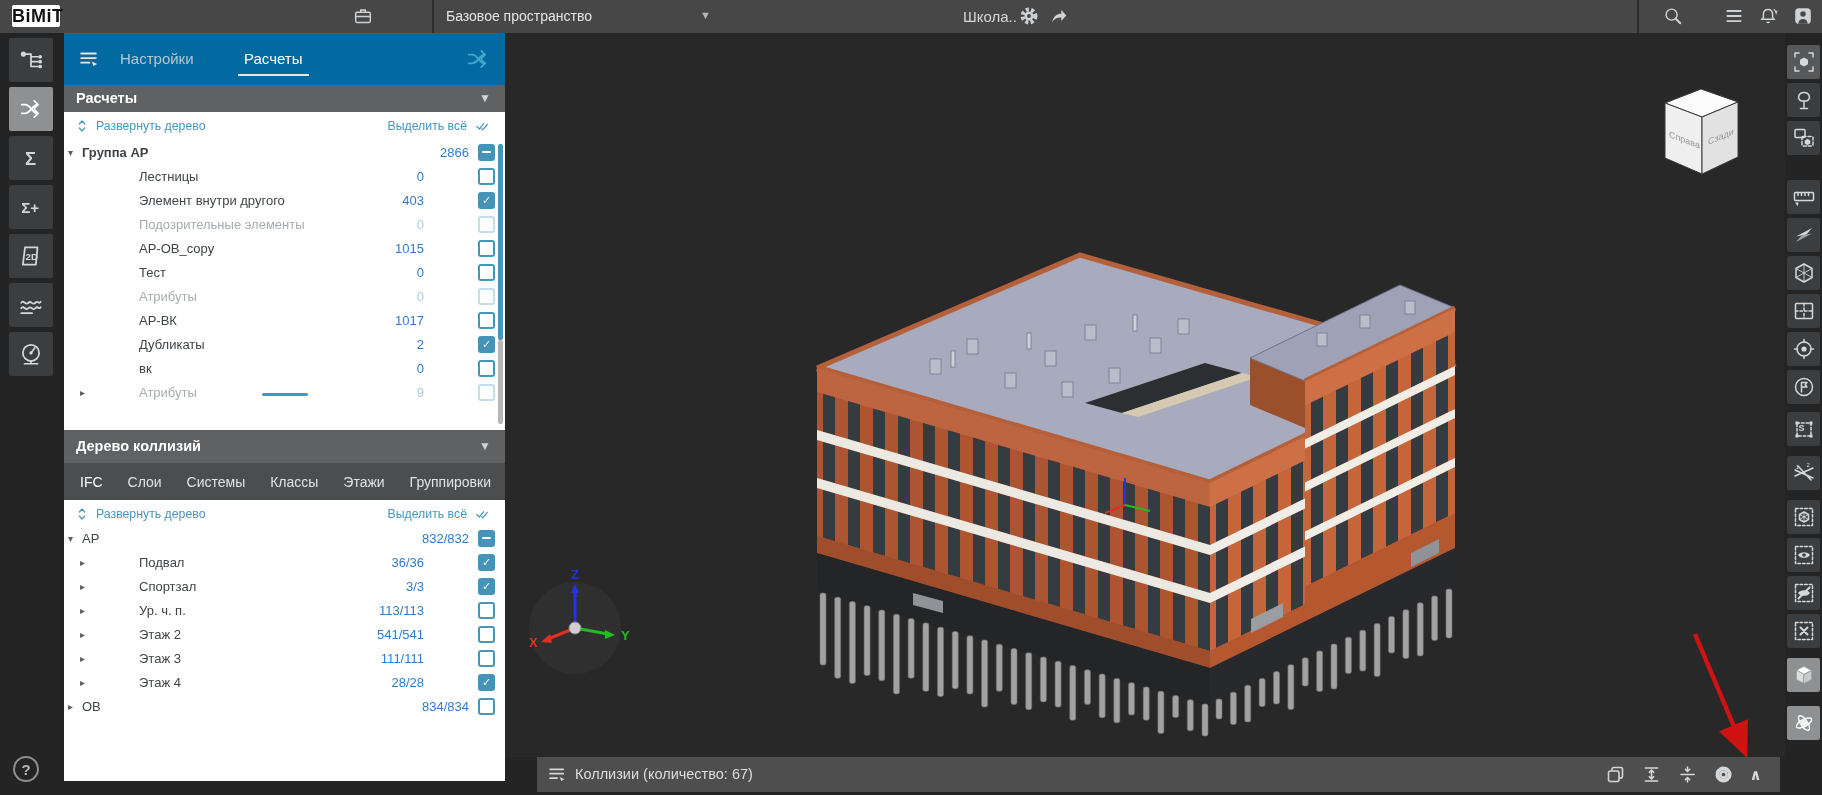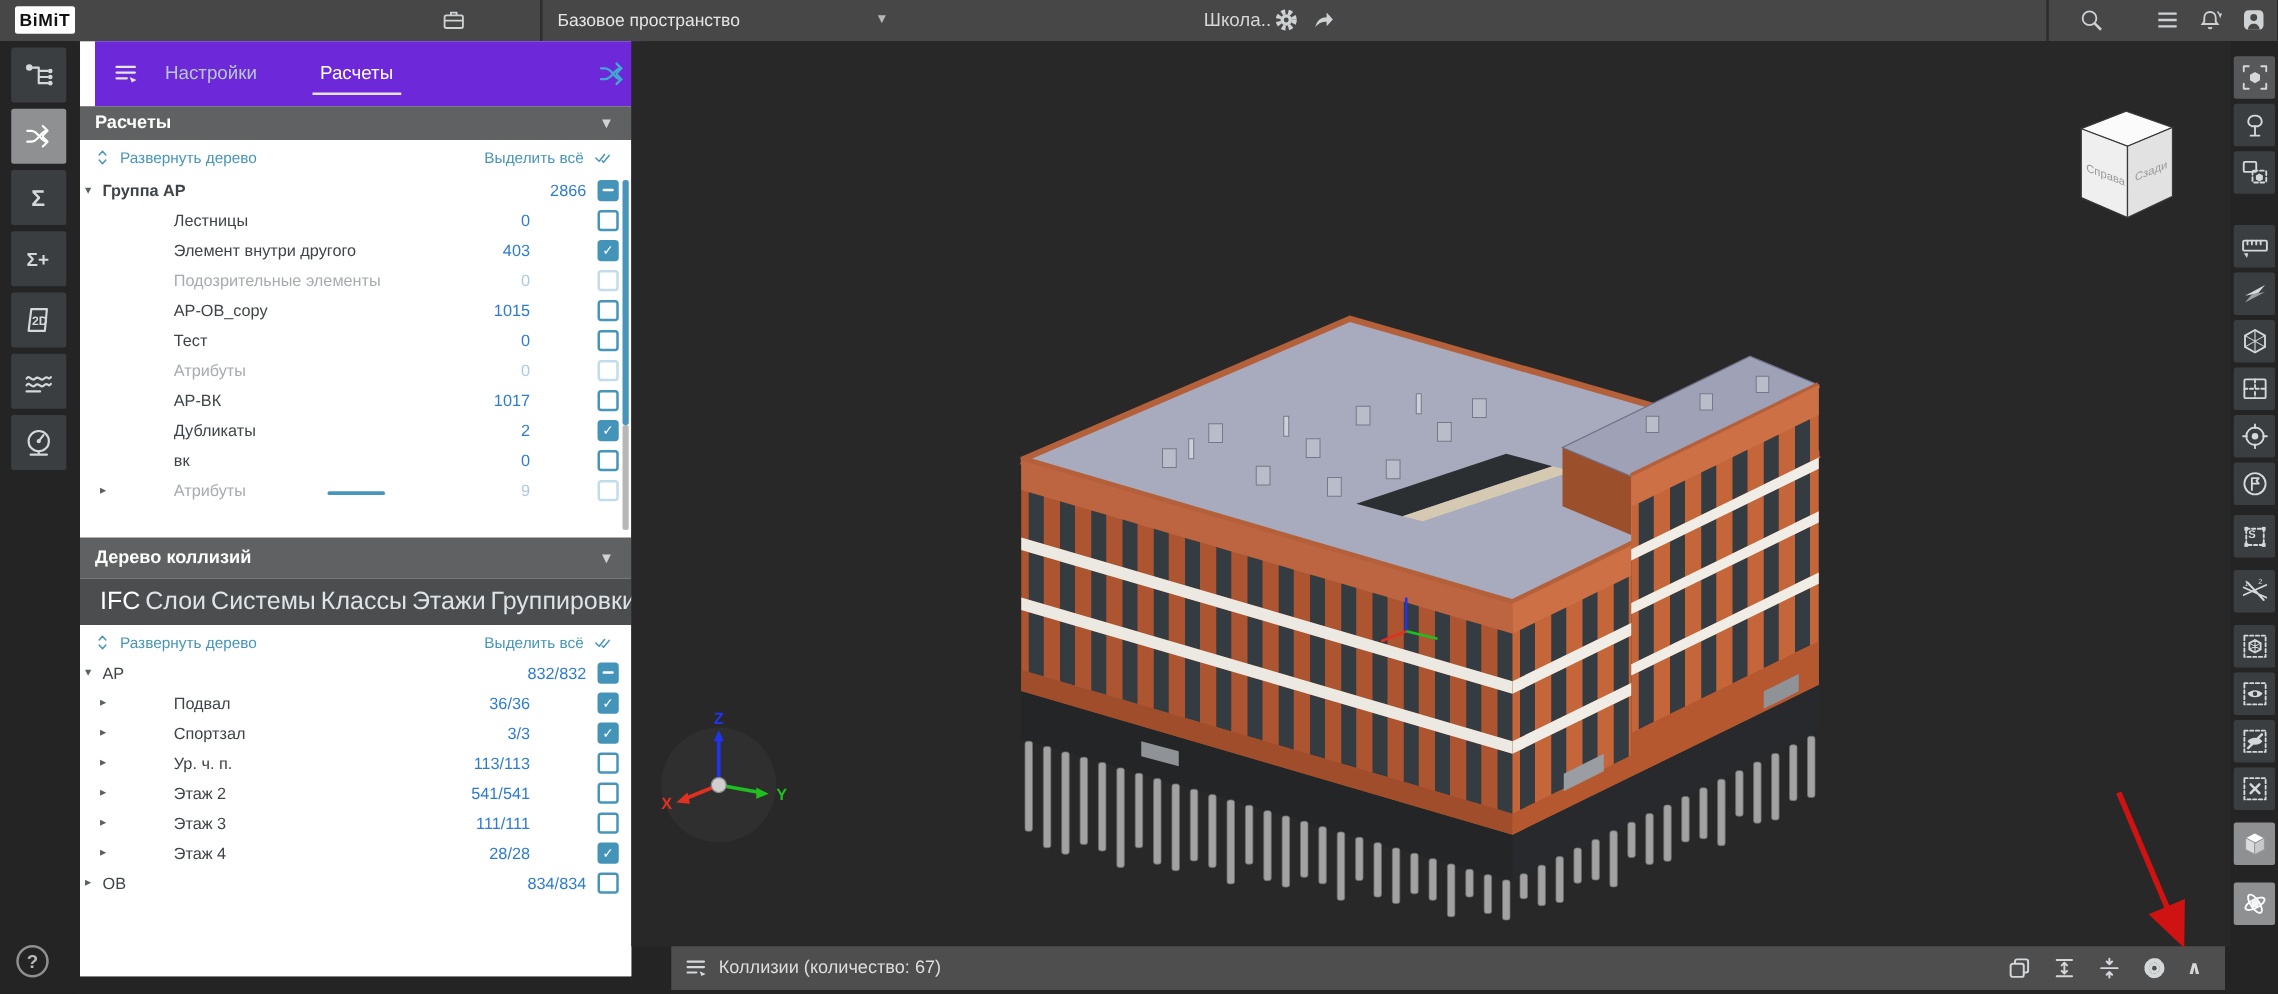--- a/index.html
+++ b/index.html
@@ -2,21 +2,21 @@
 <html><head>
 <meta charset="utf-8">
 <style>
   html,body{margin:0;padding:0;background:#242424;width:1822px;height:795px;overflow:hidden;
     font-family:"Liberation Sans","DejaVu Sans",sans-serif;-webkit-font-smoothing:antialiased;}
   .app{position:relative;width:1822px;height:795px;}
 
   
   .topbar{position:absolute;left:0;top:0;width:1822px;height:33px;background:#474747;border-bottom:1px solid #1e1e1e;}
   .logo{position:absolute;left:12px;top:5px;width:48px;height:22px;background:#fff;border-radius:2px;
-    color:#111;font-weight:bold;font-size:14px;letter-spacing:.5px;text-align:center;line-height:22px;}
+    color:#111;font-weight:bold;font-size:18px;letter-spacing:.5px;text-align:center;line-height:22px;}
   .tb-ic{position:absolute;top:5px;width:22px;height:22px;color:#cfd2d4;}
   .tb-ic svg{width:22px;height:22px;stroke:#cfd2d4;fill:none;stroke-width:1.6}
   .tb-divider{position:absolute;top:0;width:2px;height:33px;background:#2e2e2e;}
   .workspace{position:absolute;left:446px;top:0;height:33px;line-height:33px;color:#e5e5e5;font-size:14px;cursor:pointer;}
   .ws-caret{position:absolute;left:700px;top:0;height:33px;line-height:31px;color:#b5b5b5;font-size:11px;}
   .project{position:absolute;left:963px;top:0;height:33px;line-height:33px;color:#d6d6d6;font-size:15px;}
 
   
   .left-rail{position:absolute;left:0;top:33px;width:62px;height:762px;background:#242424;}
   .railbtn{position:absolute;left:9px;width:44px;height:44px;background:#3b3e40;border-radius:2px;
@@ -32,21 +32,21 @@
   .rbtn{position:absolute;left:2px;width:33px;height:34px;background:#3b3e40;border-radius:2px;
     display:flex;align-items:center;justify-content:center;cursor:pointer;}
   .rbtn svg{width:24px;height:24px;stroke:#d5d8da;fill:none;stroke-width:1.5;stroke-linecap:round;stroke-linejoin:round}
   .rbtn svg text{stroke:none}
   .rbtn.sel{background:#565859;}
   .rbtn.light{background:#8e9092;}
   .rbtn.light svg{stroke:#fafafa}
 
   
   .left-panel{position:absolute;left:64px;top:33px;width:441px;height:748px;background:#fff;}
-  .ptabs{position:absolute;left:12px;top:0;width:441px;height:52px;background:#6d28d9;}
+  .ptabs{position:absolute;left:0;top:0;width:441px;height:52px;background:#0369a1;}
   .pmenu{position:absolute;left:14px;top:15px;width:22px;height:22px;cursor:pointer;}
   .ptab{position:absolute;top:0;height:52px;line-height:52px;font-size:15px;color:#b6c8d2;cursor:pointer;}
   .ptab.active{color:#fff;}
   .ptab.active::after{content:"";position:absolute;left:-6px;right:-6px;bottom:9px;height:2.5px;background:#e3e4e5;}
   .pshuffle{position:absolute;right:14px;top:13px;width:26px;height:26px;cursor:pointer;}
   .pshuffle svg{width:26px;height:26px;stroke:#3fa9cf;fill:none;stroke-width:1.7;stroke-linecap:round}
 
   .sechead{position:absolute;left:0;width:441px;height:27px;background:#606162;color:#fff;font-size:14.5px;
     font-weight:bold;line-height:27px;padding-left:12px;box-sizing:border-box;cursor:pointer;}
   .sechead .caret{position:absolute;right:14px;top:0;font-weight:normal;color:#d2d2d2;font-size:12px;}
@@ -71,21 +71,21 @@
   .cb.ck::after{content:"✓";color:#fff;font-size:11px;font-weight:bold;}
   .cb.ind::after{content:"";width:9px;height:2.5px;background:#fff;border-radius:1px;}
   .cb.dis{border-color:#c2dcea;}
 
   .vscroll{position:absolute;right:2px;width:5px;border-radius:2px;}
   .draghandle{position:absolute;left:198px;top:360px;width:46px;height:3px;background:#4796ba;border-radius:2px;cursor:row-resize;}
   .outerbar{position:absolute;left:509px;top:467px;width:4px;height:30px;background:#4796ba;border-radius:2px;}
 
   .subtabs{position:absolute;left:0;width:441px;height:37px;background:#4b4d4e;display:flex;align-items:center;
     padding:0 12px 0 14px;box-sizing:border-box;justify-content:space-between;}
-  .stab{position:relative;color:#dde3e6;font-size:20px;cursor:pointer;padding:21px 2px;}
+  .stab{position:relative;color:#dde3e6;font-size:14px;cursor:pointer;padding:21px 2px;}
   .stab.active{color:#fff;}
   .stab.active::after{content:"";position:absolute;left:-6px;right:-6px;bottom:3px;height:2px;background:#d8d8d8;}
 
   
   .viewport{position:absolute;left:505px;top:33px;width:1280px;height:724px;background:#282828;overflow:hidden;cursor:grab;}
 
   
   .bottombar{position:absolute;left:537px;top:757px;width:1243px;height:35px;background:#4e4e4e;}
   .bb-title{position:absolute;left:38px;top:0;height:35px;line-height:35px;color:#dedede;font-size:14.5px;}
   .bb-ic{position:absolute;top:7px;width:21px;height:21px;cursor:pointer;}

